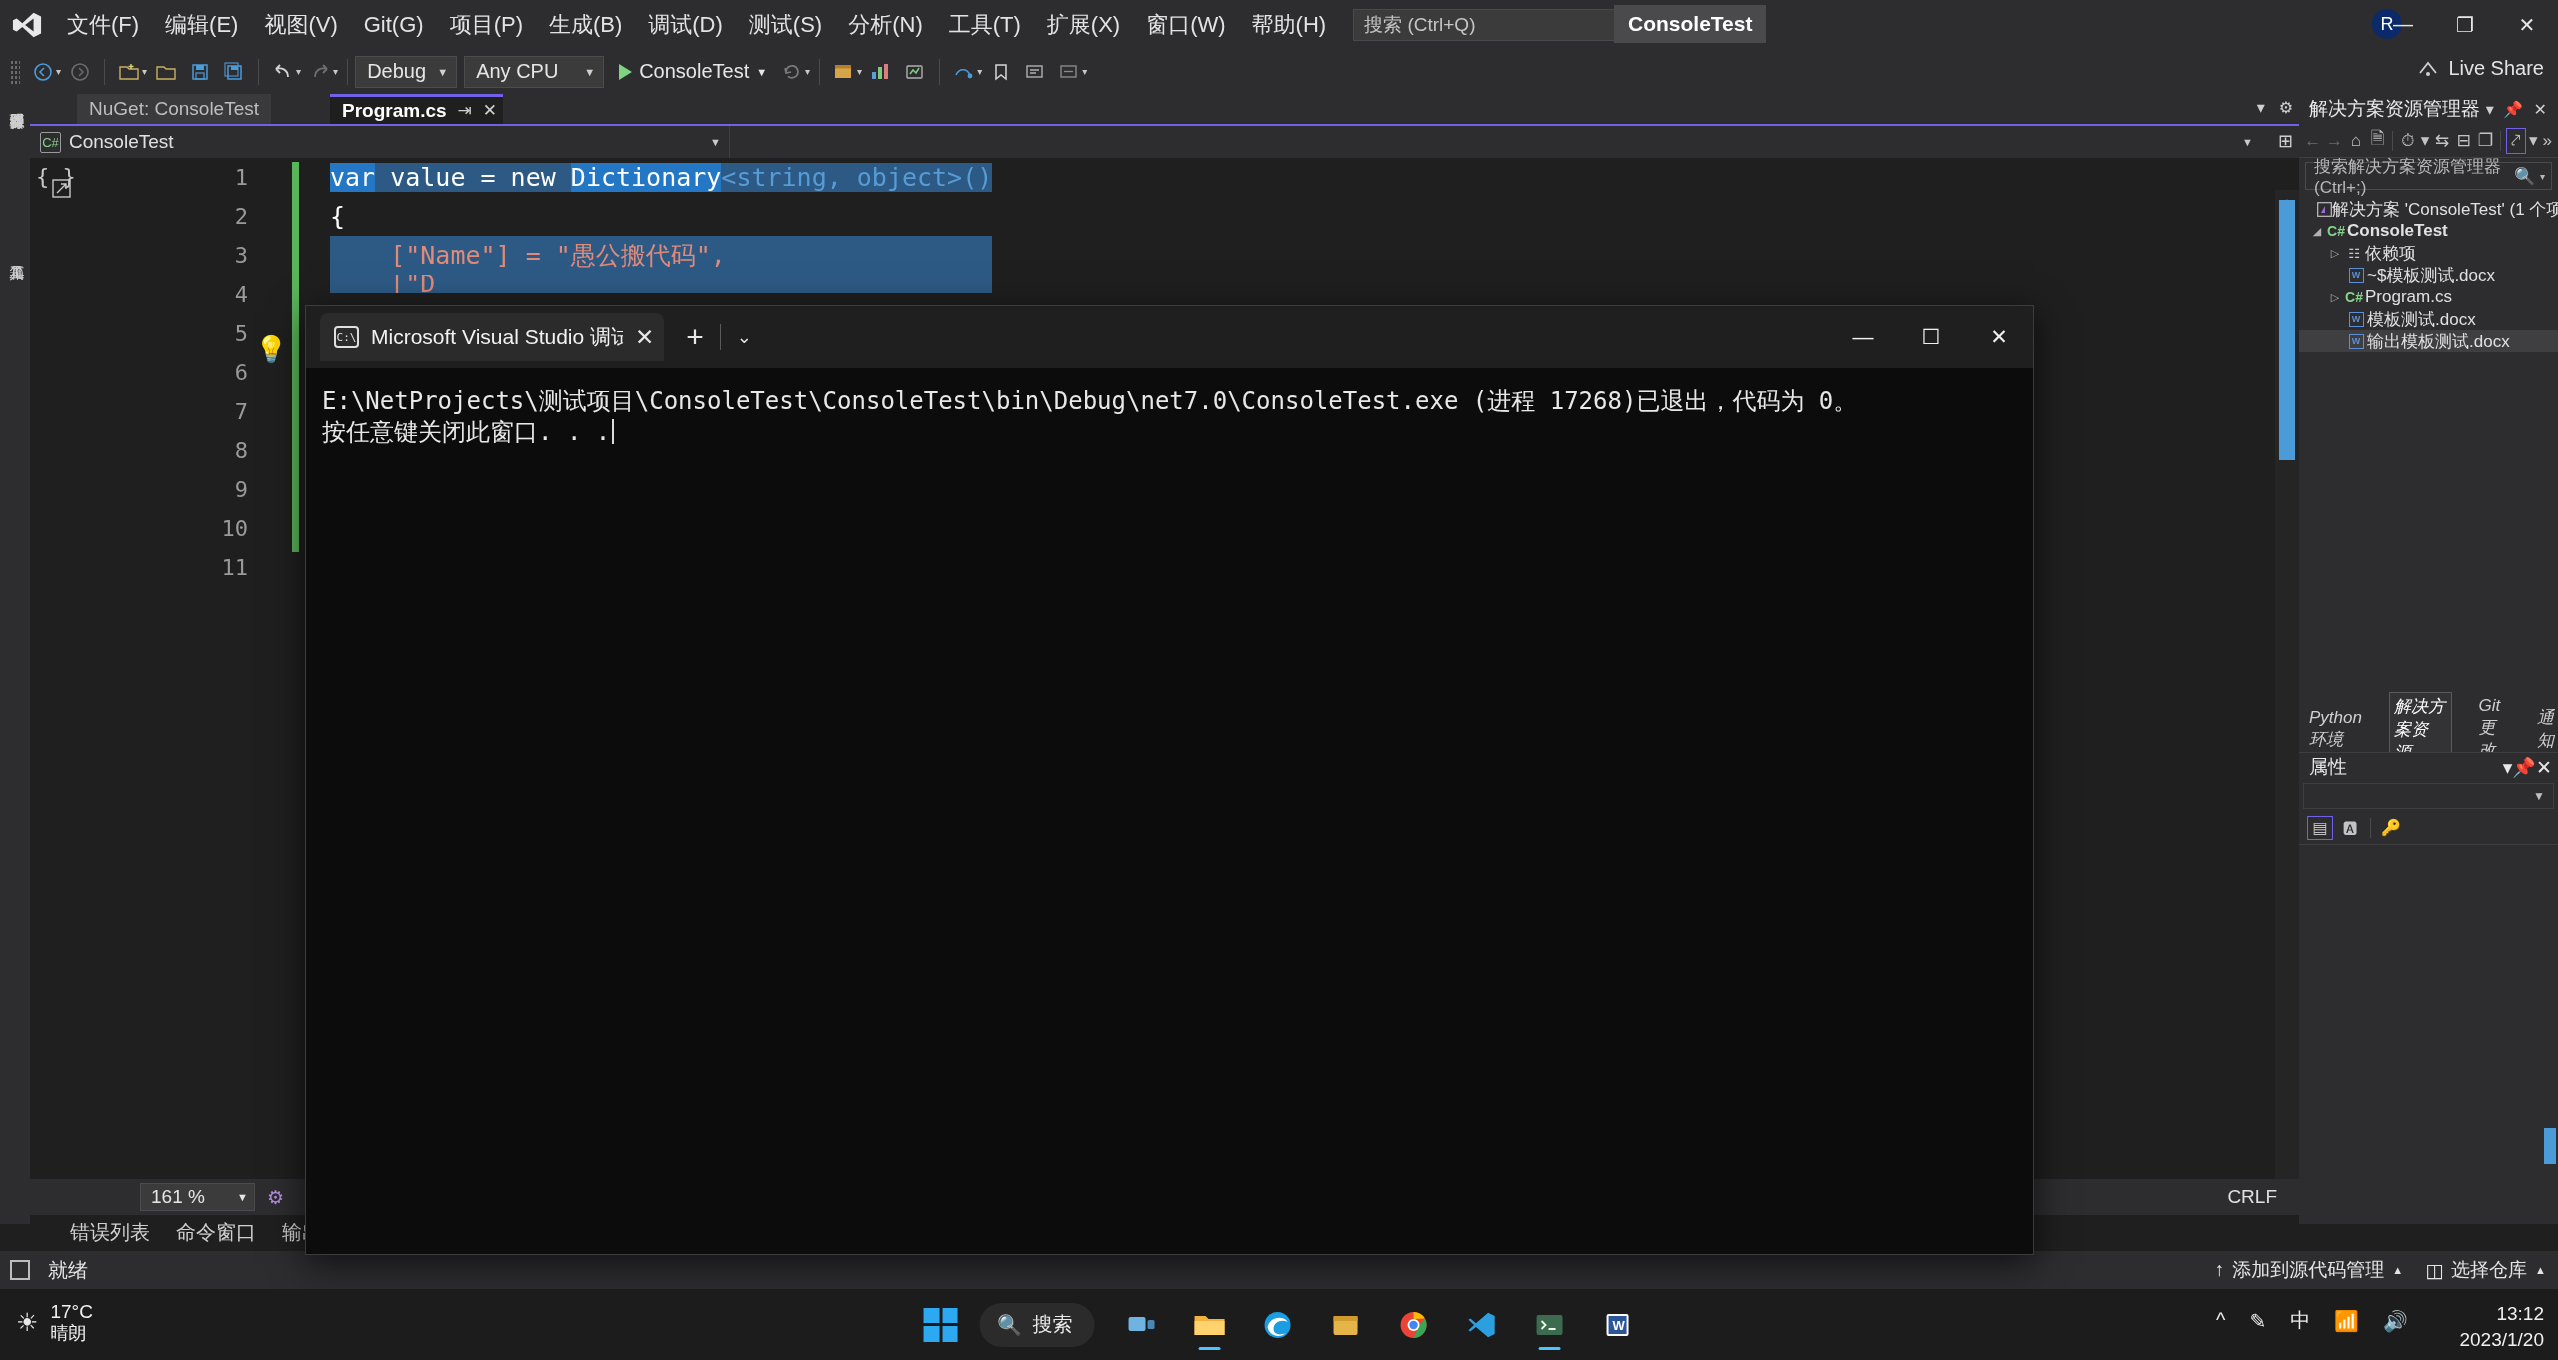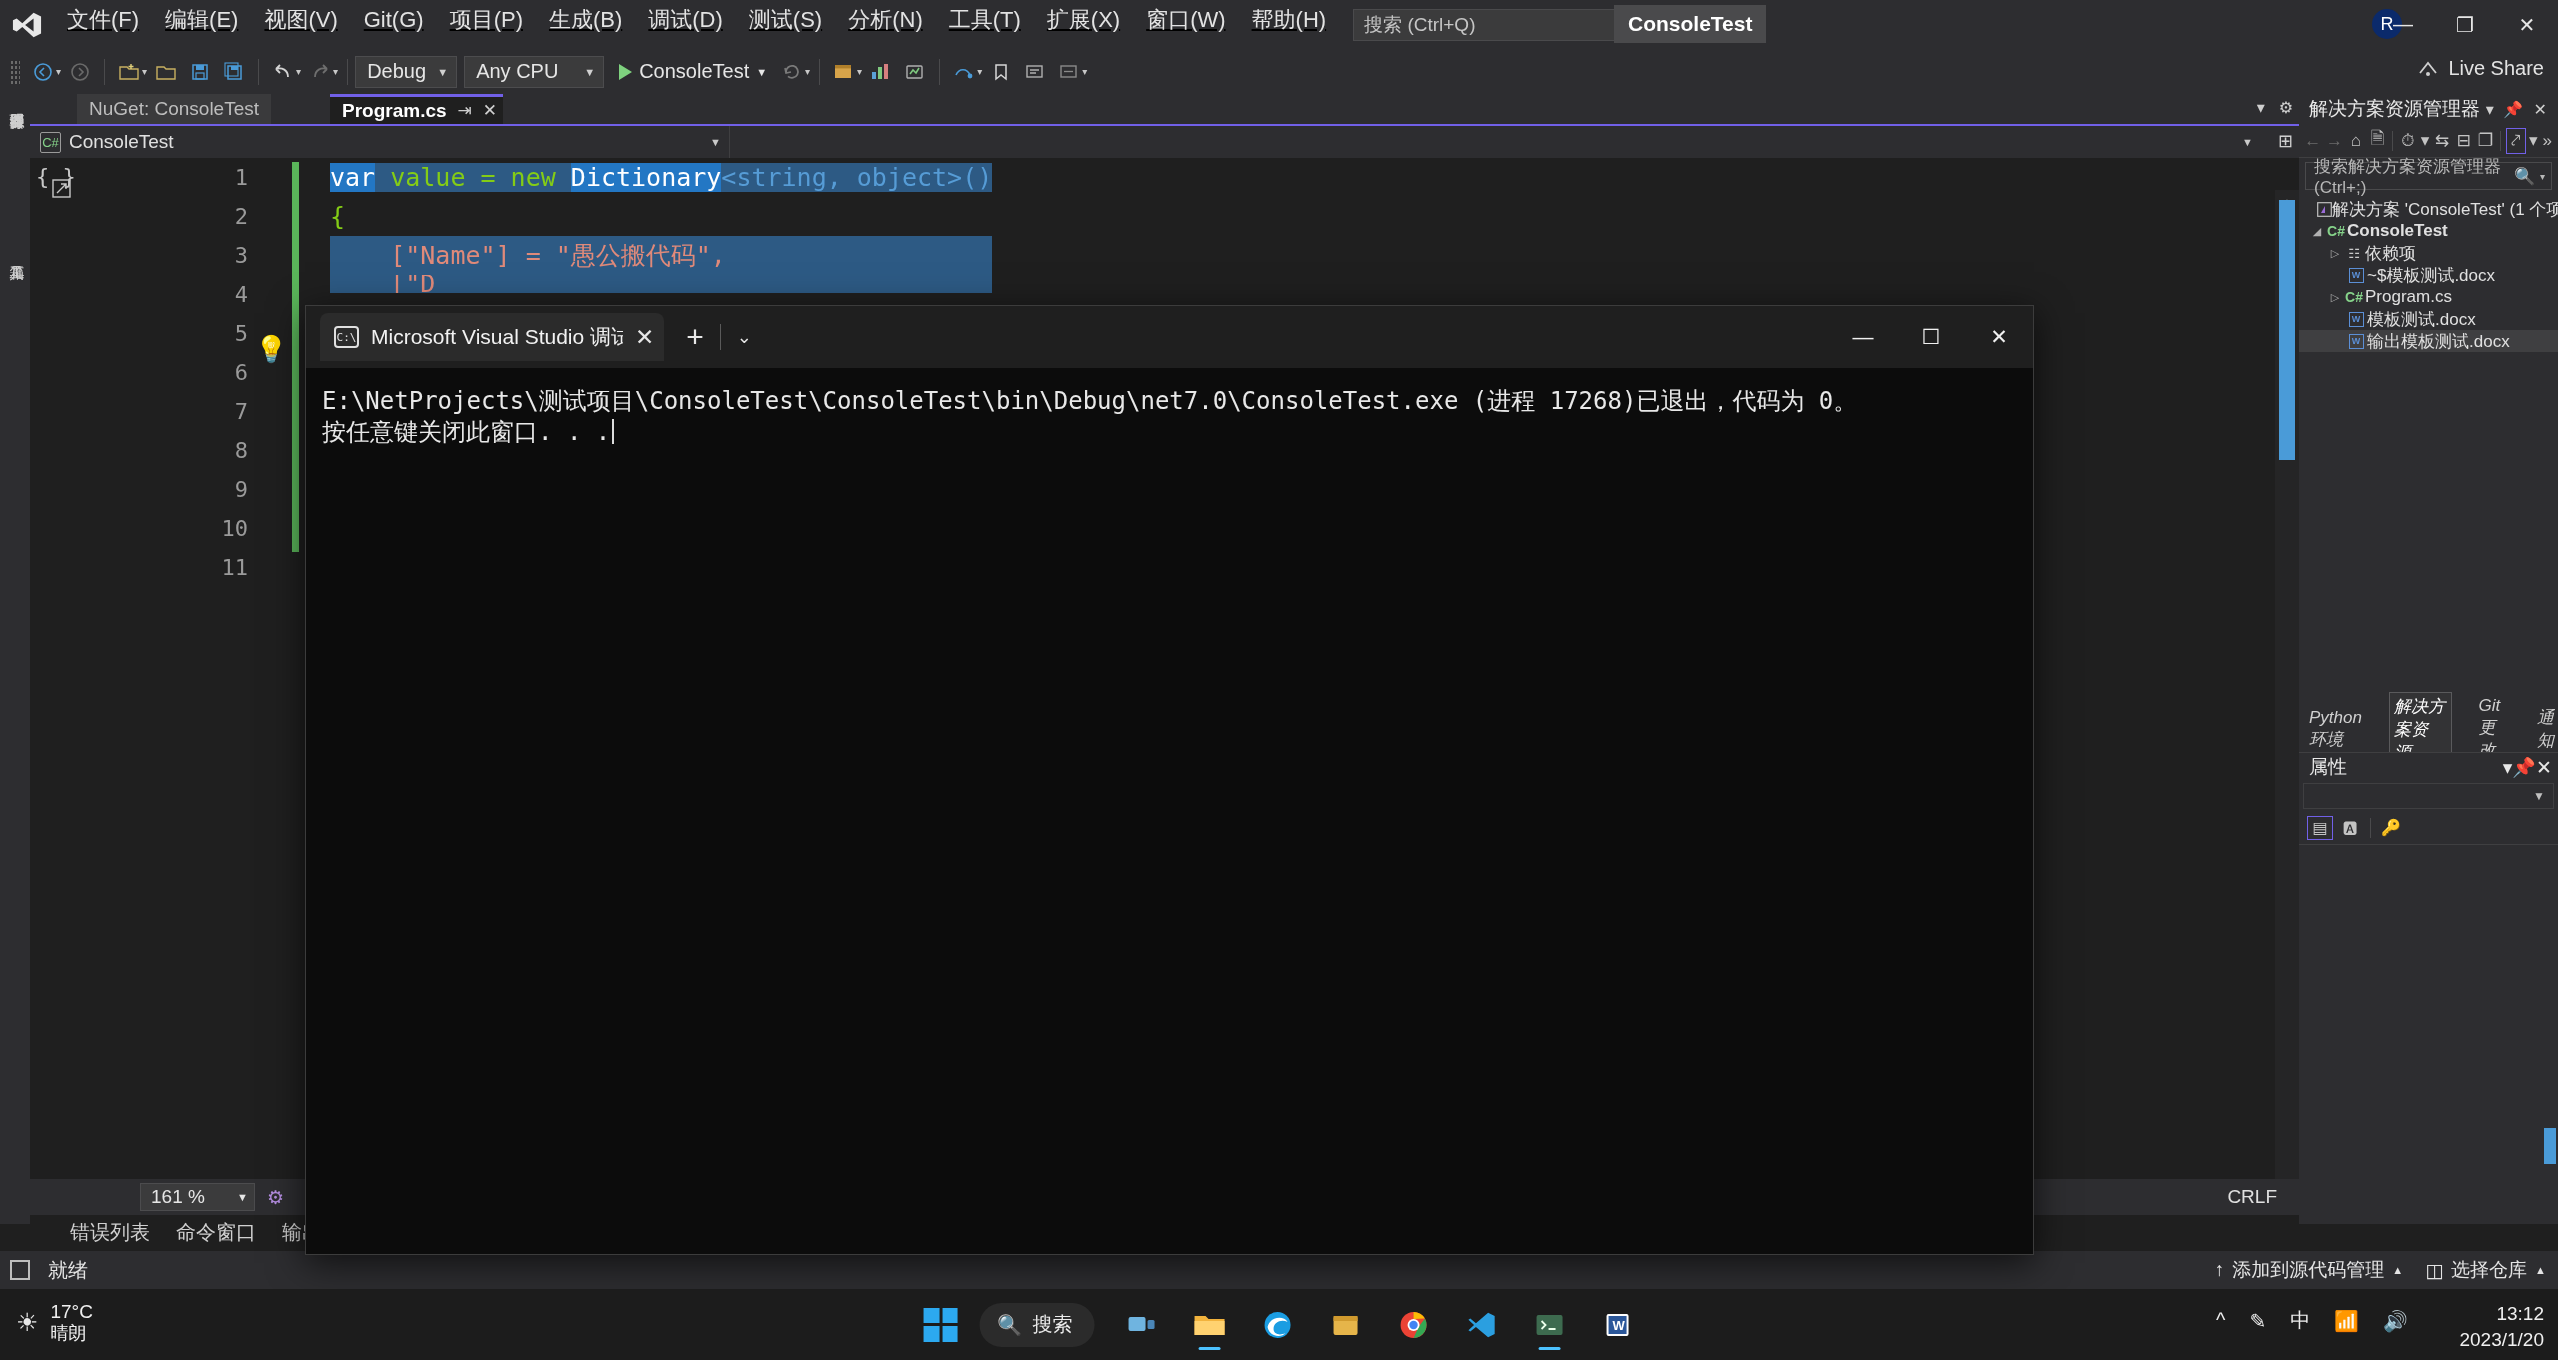--- a/index.html
+++ b/index.html
@@ -12,21 +12,21 @@
   }
   #app { position: relative; width: 2558px; height: 1360px; background: #1f1f1f; }
 
   
   .titlebar {
     position: absolute; top: 0; left: 0; width: 2558px; height: 49px;
     background: #2d2d30; display: flex; align-items: center;
   }
   .vslogo { width: 54px; height: 49px; display:flex; align-items:center; justify-content:center; }
   .vslogo svg { display:block; }
-  .menu { display: flex; align-items: flex-start; height: 49px; text-decoration: underline; }
+  .menu { display: flex; align-items: center; height: 49px; }
   .menu-item {
     color: #e3e3e3; font-size: 22px; padding: 0 13px; height: 40px;
     display: flex; align-items: center; cursor: default; white-space: nowrap;
   }
   .searchbox {
     margin-left: 14px; width: 300px; height: 32px; background: #3b3b3c;
     border: 1px solid #4a4a4c; display: flex; align-items: center;
     padding: 0 8px 0 10px; color: #c5c5c5; font-size: 19px;
   }
   .searchbox .ph { flex: 1; }
@@ -106,21 +106,21 @@
               font-family: "DejaVu Sans Mono", "Liberation Mono", monospace; }
   .gutter-icons { position:absolute; left:6px; top:6px; width:50px; color:#c8c8c8; font-size:22px; }
   .linenos { position:absolute; left:170px; top:0; width:48px; text-align:right;
              color:#9a9a9a; font-size:22px; }
   .lineno { height:39px; line-height:39px; }
   .changebar { position:absolute; left:262px; top:4px; width:7px; height:390px; background:#5ab55a; }
   .codelines { position:absolute; left:300px; top:0; font-size:25px; }
   .cl { height:39px; line-height:39px; white-space:pre; }
   .k-blue { color:#569cd6; }
   .k-str  { color:#e08a7a; }
-  .k-plain{ color:#84cc16; }
+  .k-plain{ color:#ffffff; }
   .sel { background:#2d5a84; }
   .selbox { background:#2377c4; color:#ffffff; }
   .bulb { position:absolute; left:225px; top:176px; font-size:26px; color:#e8c96a; }
   .foldbox { position:absolute; left:277px; top:180px; width:20px; height:20px;
              border:1px solid #b0b0b0; color:#d0d0d0; font-size:15px; line-height:18px;
              text-align:center; }
   .foldline { position:absolute; left:286px; top:200px; width:1px; height:200px; background:#7a7a7a; }
 
   .vscroll { position:absolute; right:0; top:32px; width:24px; height:1023px; background:#252526; }
   .vscroll .thumb { position:absolute; left:4px; top:10px; width:16px; height:260px; background:#4a9bd8; }

